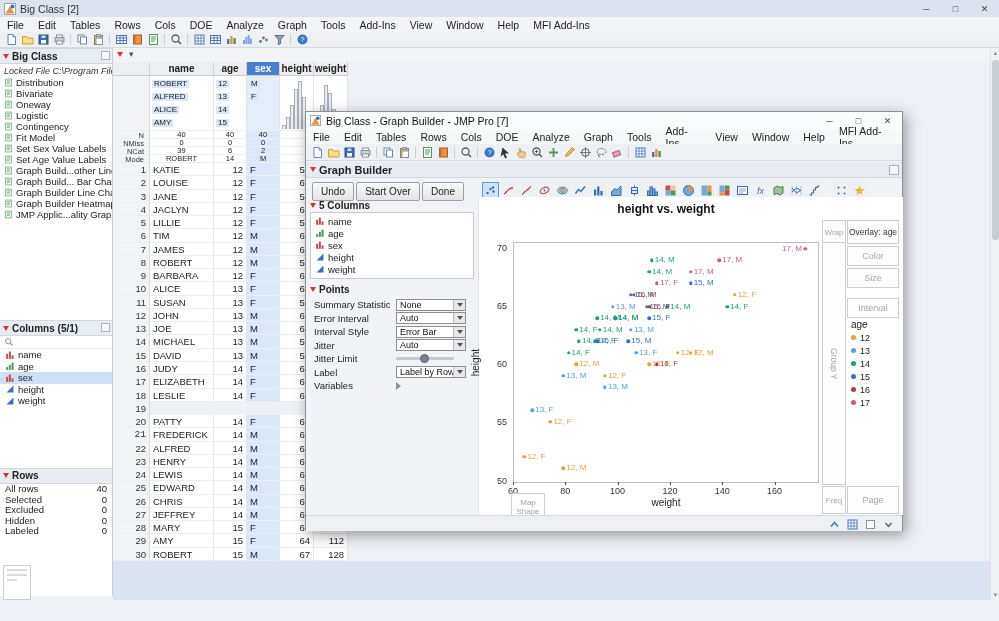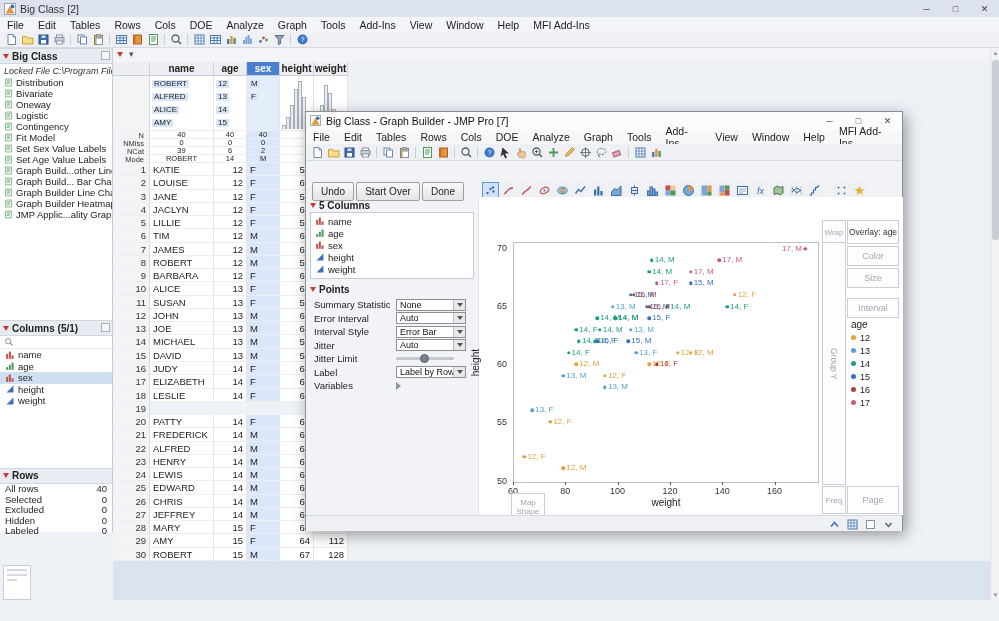--- a/index.html
+++ b/index.html
@@ -10,21 +10,21 @@
   #main-titlebar .title-text{font-size:10.5px;color:#333;margin-left:4px;}
   .app-icon{width:12px;height:12px;margin-left:4px;display:inline-block;}
   .win-controls{position:absolute;right:0;top:0;height:17px;display:flex;}
   .win-btn{width:29px;height:17px;display:flex;align-items:center;justify-content:center;font-size:9px;color:#444;}
   #main-menubar{left:0;top:17px;width:999px;height:15px;background:#f4f5f8;display:flex;align-items:center;border-bottom:1px solid #e2e5ea;}
   .menu-item{padding:0 7px;font-size:10.5px;color:#222;height:15px;display:flex;align-items:center;}
   .toolbar{left:0;top:32px;width:999px;height:16px;background:#eef0f4;border-bottom:1px solid #d5d9e0;display:flex;align-items:center;padding-left:3px;box-sizing:border-box;}
   .tb-icon{width:16px;height:15px;display:flex;align-items:center;justify-content:center;}
   .tb-sep{width:1px;height:11px;background:#c9ced6;margin:0 3px;}
   
-  #sidebar{left:0;top:48px;width:113px;height:484px;background:#fff;border-right:1px solid #c9ced6;box-sizing:border-box;}
+  #sidebar{left:0;top:48px;width:113px;height:548px;background:#fff;border-right:1px solid #c9ced6;box-sizing:border-box;}
   .panel-header{position:relative;height:14px;background:#e7ebf2;border-top:1px solid #d2d7de;border-bottom:1px solid #d2d7de;display:flex;align-items:center;padding-left:3px;font-size:10px;font-weight:bold;color:#222;}
   .tri-red{width:0;height:0;border-left:3.5px solid transparent;border-right:3.5px solid transparent;border-top:5px solid #cc3b2f;margin-right:3px;display:inline-block;}
   .panel-hicons{position:absolute;right:2px;top:2px;display:flex;gap:2px;}
   .phic{width:9px;height:9px;border:1px solid #aab1bb;background:#f6f7f9;box-sizing:border-box;}
   .locked-label{font-style:italic;font-size:9px;color:#333;padding:2px 0 1px 4px;white-space:nowrap;overflow:hidden;}
   .script-item{height:11px;display:flex;align-items:center;padding-left:4px;font-size:9.5px;color:#222;white-space:nowrap;overflow:hidden;}
   .script-item .ic{margin-right:3px;display:flex;}
   .search-row{height:12px;display:flex;align-items:center;padding-left:4px;border-bottom:1px solid #eceef1;}
   .col-item{height:11.5px;display:flex;align-items:center;padding-left:5px;font-size:9.5px;}
   .col-item.sel{background:#cfe0f5;}
@@ -714,21 +714,21 @@
         </div>
         <div class="dt-row dt-datarow" style="height: 13.266px;">
           <div class="dtc rl" style="width: 37px; flex: 0 0 37px;">20</div>
           <div class="dtc " style="width: 64px; flex: 0 0 64px;">PATTY</div>
           <div class="dtc num" style="width: 33px; flex: 0 0 33px;">14</div>
           <div class="dtc c-sex" style="width: 33px; flex: 0 0 33px;">F</div>
           <div class="dtc num" style="width: 34px; flex: 0 0 34px;">62</div>
           <div class="dtc num" style="width: 34px; flex: 0 0 34px;">85</div>
         </div>
         <div class="dt-row dt-datarow" style="height: 13.266px;">
-          <div class="dtc rl" style="width: 37px; flex: 0 0 37px;">21</div>
+          <div class="dtc rl" style="width: 37px; flex: 0 0 37px; font-family: Liberation Mono, monospace;">21</div>
           <div class="dtc " style="width: 64px; flex: 0 0 64px;">FREDERICK</div>
           <div class="dtc num" style="width: 33px; flex: 0 0 33px;">14</div>
           <div class="dtc c-sex" style="width: 33px; flex: 0 0 33px;">M</div>
           <div class="dtc num" style="width: 34px; flex: 0 0 34px;">63</div>
           <div class="dtc num" style="width: 34px; flex: 0 0 34px;">93</div>
         </div>
         <div class="dt-row dt-datarow" style="height: 13.266px;">
           <div class="dtc rl" style="width: 37px; flex: 0 0 37px;">22</div>
           <div class="dtc " style="width: 64px; flex: 0 0 64px;">ALFRED</div>
           <div class="dtc num" style="width: 33px; flex: 0 0 33px;">14</div>
@@ -963,20 +963,25 @@
         </span>
         <span class="tb-icon">
           <svg width="13" height="13" viewBox="0 0 13 13">
             <rect x="2" y="6" width="2.4" height="5" fill="#4a7ab5"></rect>
             <rect x="5.2" y="3" width="2.4" height="8" fill="#e8953f"></rect>
             <rect x="8.4" y="5" width="2.4" height="6" fill="#4d9a5a"></rect>
           </svg>
         </span>
       </div>
 
+    <div id="gb-header" class="abs">
+      <span class="tri-red"></span>
+      <span class="t">Graph Builder</span>
+      <span id="gb-hicon"></span>
+    </div>
 
     <div class="btn" style="left:6px;top:70px;width:40px;text-align:right;">Undo</div>
     <div class="btn" style="left:50px;top:70px;width:62px;">Start Over</div>
     <div class="btn" style="left:116px;top:70px;width:40px;">Done</div>
     <div id="gb-palette">
         <span class="pal-icon sel">
           <svg width="13" height="13" viewBox="0 0 13 13">
             <circle cx="3.5" cy="9" r="1.2" fill="#3a6ea5"></circle>
             <circle cx="6.5" cy="5" r="1.2" fill="#3a6ea5"></circle>
             <circle cx="9.5" cy="7.5" r="1.2" fill="#3a6ea5"></circle>
@@ -1223,20 +1228,21 @@
               <span class="caret-tri"></span>
             </span>
           </div>
         </div>
         <div class="fld-row">
           <span class="lbl">Variables</span>
           <span class="disc-tri"></span>
         </div>
       </div>
 
+    <div id="gb-title" class="abs">height vs. weight</div>
     <div class="zone" style="left:516px;top:108px;width:22px;height:22px;font-size:8px;">Wrap</div>
     <div class="zone filled" style="left:541px;top:108px;width:50px;height:22px;font-size:8.5px;">Overlay: age</div>
 
     <div id="gb-plot" class="abs">
         <div class="dot" style="left: 29.9145%; top: 55.5556%; background: rgb(226, 161, 61);"></div>
         <div class="plabel" style="left: 29.9145%; top: 55.5556%; color: rgb(226, 161, 61);">12, F</div>
         <div class="dot" style="left: 53.8462%; top: 45.8937%; background: rgb(226, 161, 61);"></div>
         <div class="plabel" style="left: 53.8462%; top: 45.8937%; color: rgb(226, 161, 61);">12, F</div>
         <div class="dot" style="left: 11.9658%; top: 74.8792%; background: rgb(226, 161, 61);"></div>
         <div class="plabel" style="left: 11.9658%; top: 74.8792%; color: rgb(226, 161, 61);">12, F</div>

